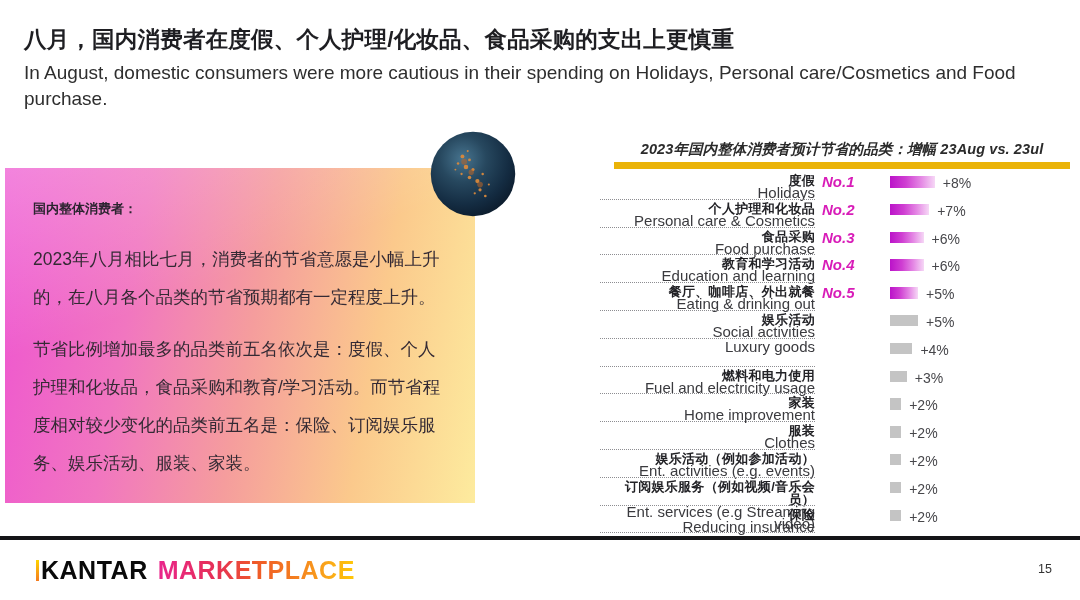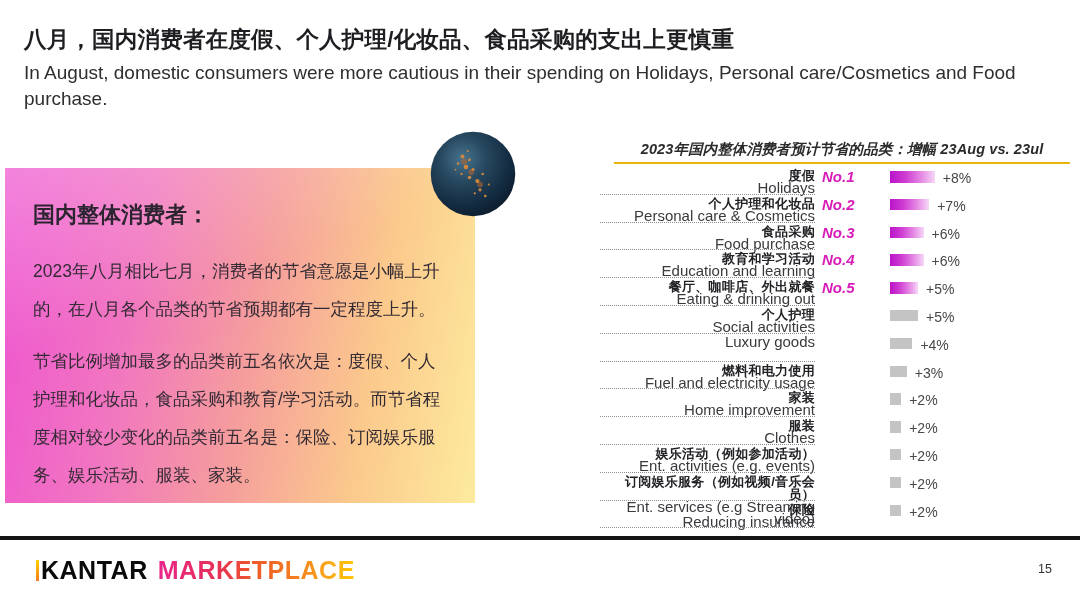--- a/index.html
+++ b/index.html
@@ -19,30 +19,30 @@
     font-size:19px;color:#2e2e2e;line-height:1.38;
   }
   
   .summary-panel{
     position:absolute;left:5px;top:168px;width:470px;height:335px;
     background:
       linear-gradient(160deg, rgba(255,255,255,.28) 0%, rgba(255,255,255,0) 38%),
       linear-gradient(100deg,#ee54d1 0%,#f176c0 28%,#f59d9d 52%,#fbc98c 76%,#fdeb9e 100%);
   }
   .summary-inner{position:absolute;left:28px;top:32px;width:408px;color:#332832;}
-  .summary-heading{font-size:22px;font-weight:700;color:#2c2430;margin-bottom:22px;}
+  .summary-heading{font-size:13px;font-weight:700;color:#2c2430;margin-bottom:22px;}
   .summary-par{font-size:17.5px;line-height:38px;color:#342a34;margin:0 0 14px 0;}
   
   .globe{position:absolute;left:429px;top:130px;width:88px;height:88px;}
   
   .chart{position:absolute;left:600px;top:140px;width:474px;}
   .chart-title{
     display:block;text-align:center;
     font-size:14.5px;font-weight:700;font-style:italic;color:#2b2b2b;
-    padding-bottom:3px;border-bottom:2px solid #eab308;
+    padding-bottom:3px;border-bottom:7px solid #eab308;
     margin:0 4px 3px 14px;letter-spacing:.1px;
   }
   .rows{position:relative;}
   .row{position:relative;height:27.8px;}
   .labels{
     position:absolute;left:0;top:2px;width:215px;text-align:right;
   }
   .lab-cn{display:block;font-size:13px;font-weight:700;color:#222226;line-height:13px;letter-spacing:.3px;}
   .lab-en{display:block;font-size:15px;color:#3a3a3e;line-height:12px;}
   .rank{
@@ -169,21 +169,21 @@
           <span class="lab-cn">餐厅、咖啡店、外出就餐</span>
           <span class="lab-en">Eating &amp; drinking out</span>
         </div>
         <span class="rank">No.5</span>
         <div class="bar hl" style="width: 28px;"></div>
         <span class="val" style="left: 326px;">+5%</span>
         <div class="divider"></div>
       </div>
       <div class="row">
         <div class="labels">
-          <span class="lab-cn">个人护理</span>
+          <span class="lab-cn">娱乐活动</span>
           <span class="lab-en">Social activities</span>
         </div>
         <div class="bar gray" style="width: 28px;"></div>
         <span class="val" style="left: 326px;">+5%</span>
         <div class="divider"></div>
       </div>
       <div class="row">
         <div class="labels">
           <span class="lab-en">Luxury goods</span>
         </div>

